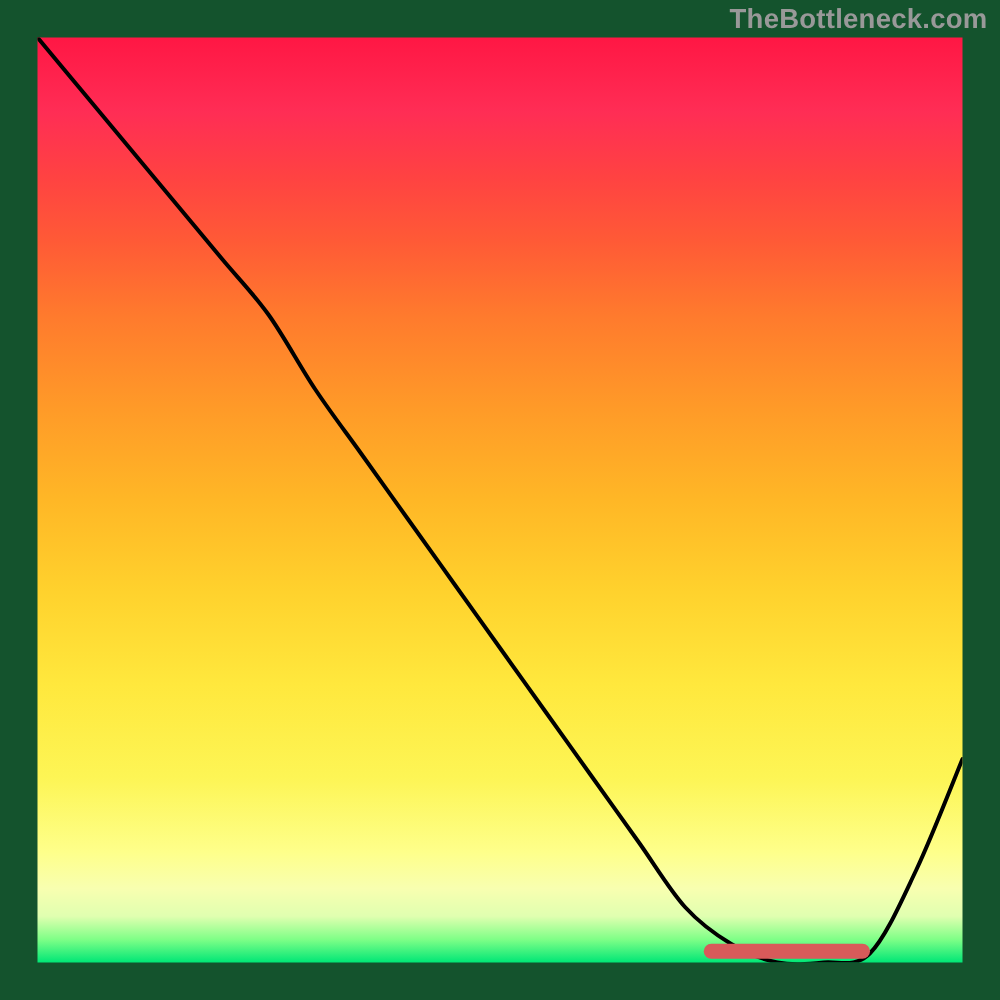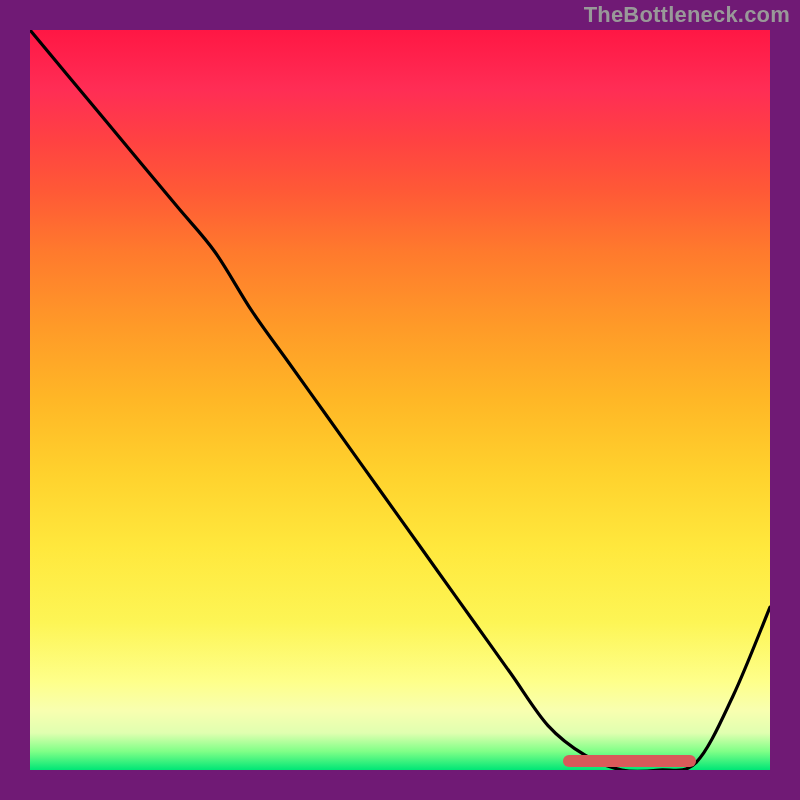--- a/index.html
+++ b/index.html
@@ -8,21 +8,21 @@
     width: 800px;
     height: 800px;
     background: #000;
     overflow: hidden;
     font-family: Arial, Helvetica, sans-serif;
   }
   .frame {
     position: relative;
     width: 800px;
     height: 800px;
-    background: #701a75;
+    background: #14532d;
   }
   .watermark {
     position: absolute;
     top: 2px;
     right: 10px;
     color: #999;
     font-size: 22px;
     font-weight: 600;
     letter-spacing: 0.2px;
   }

